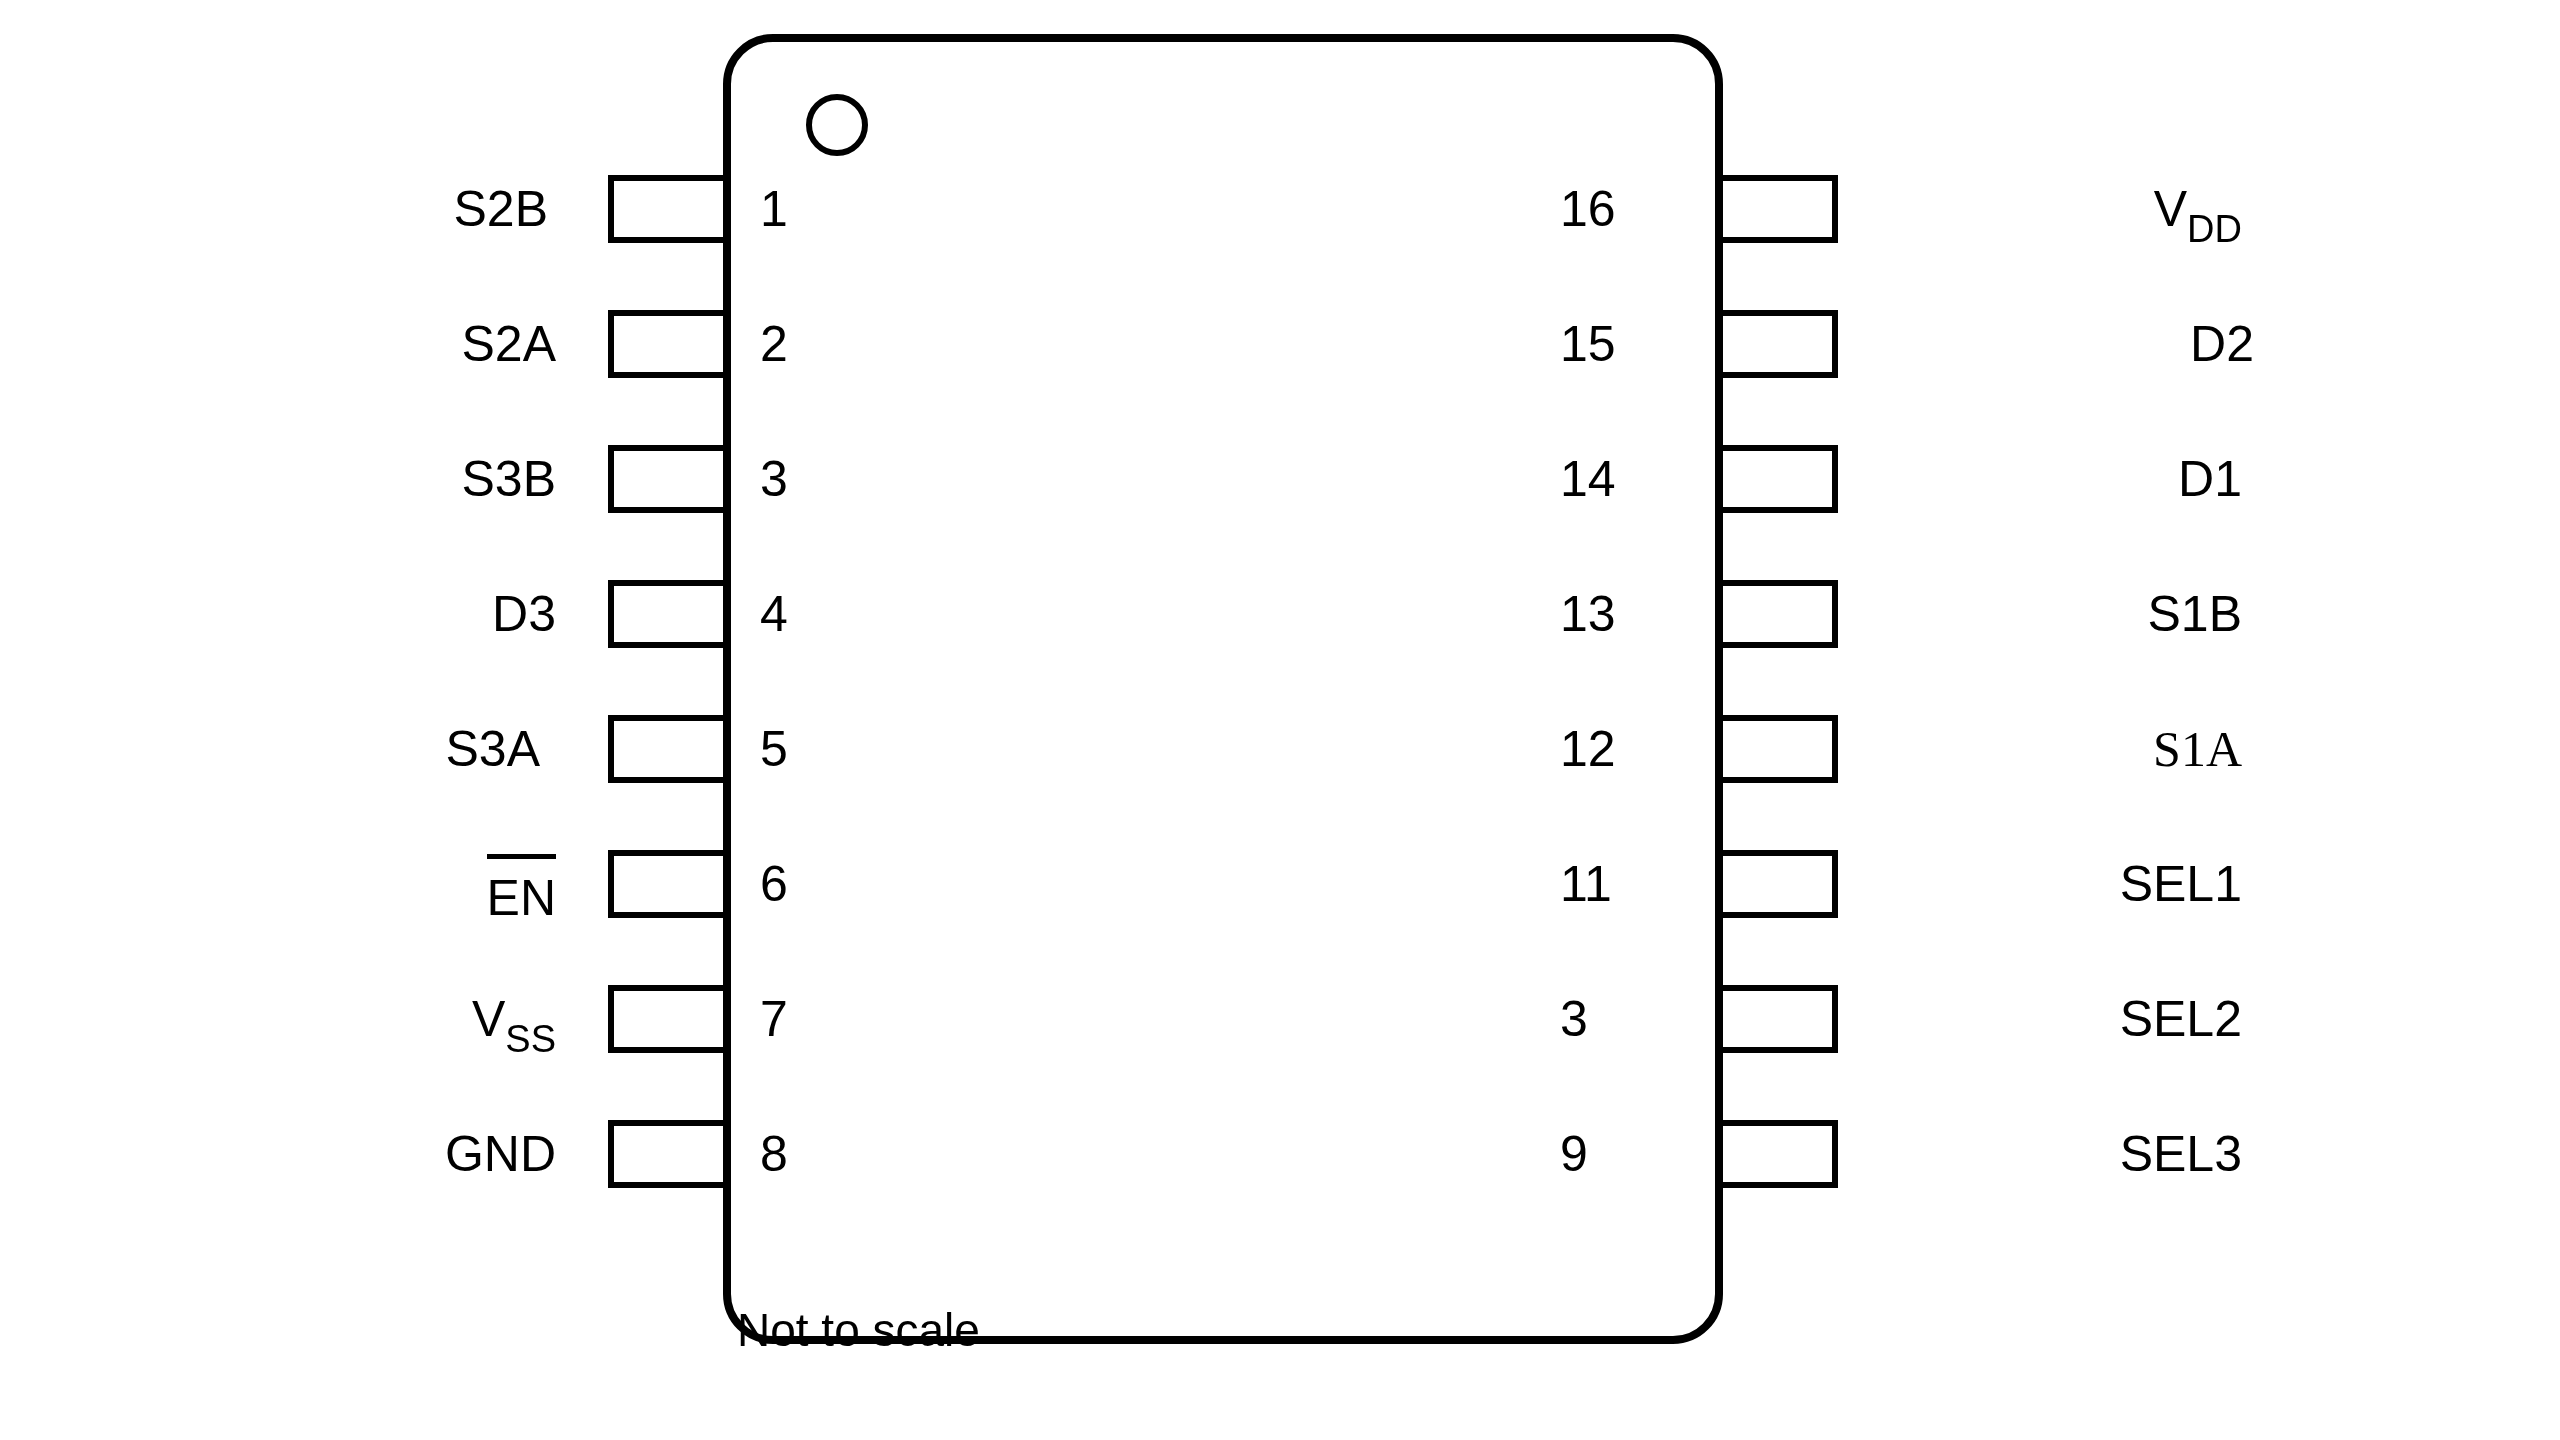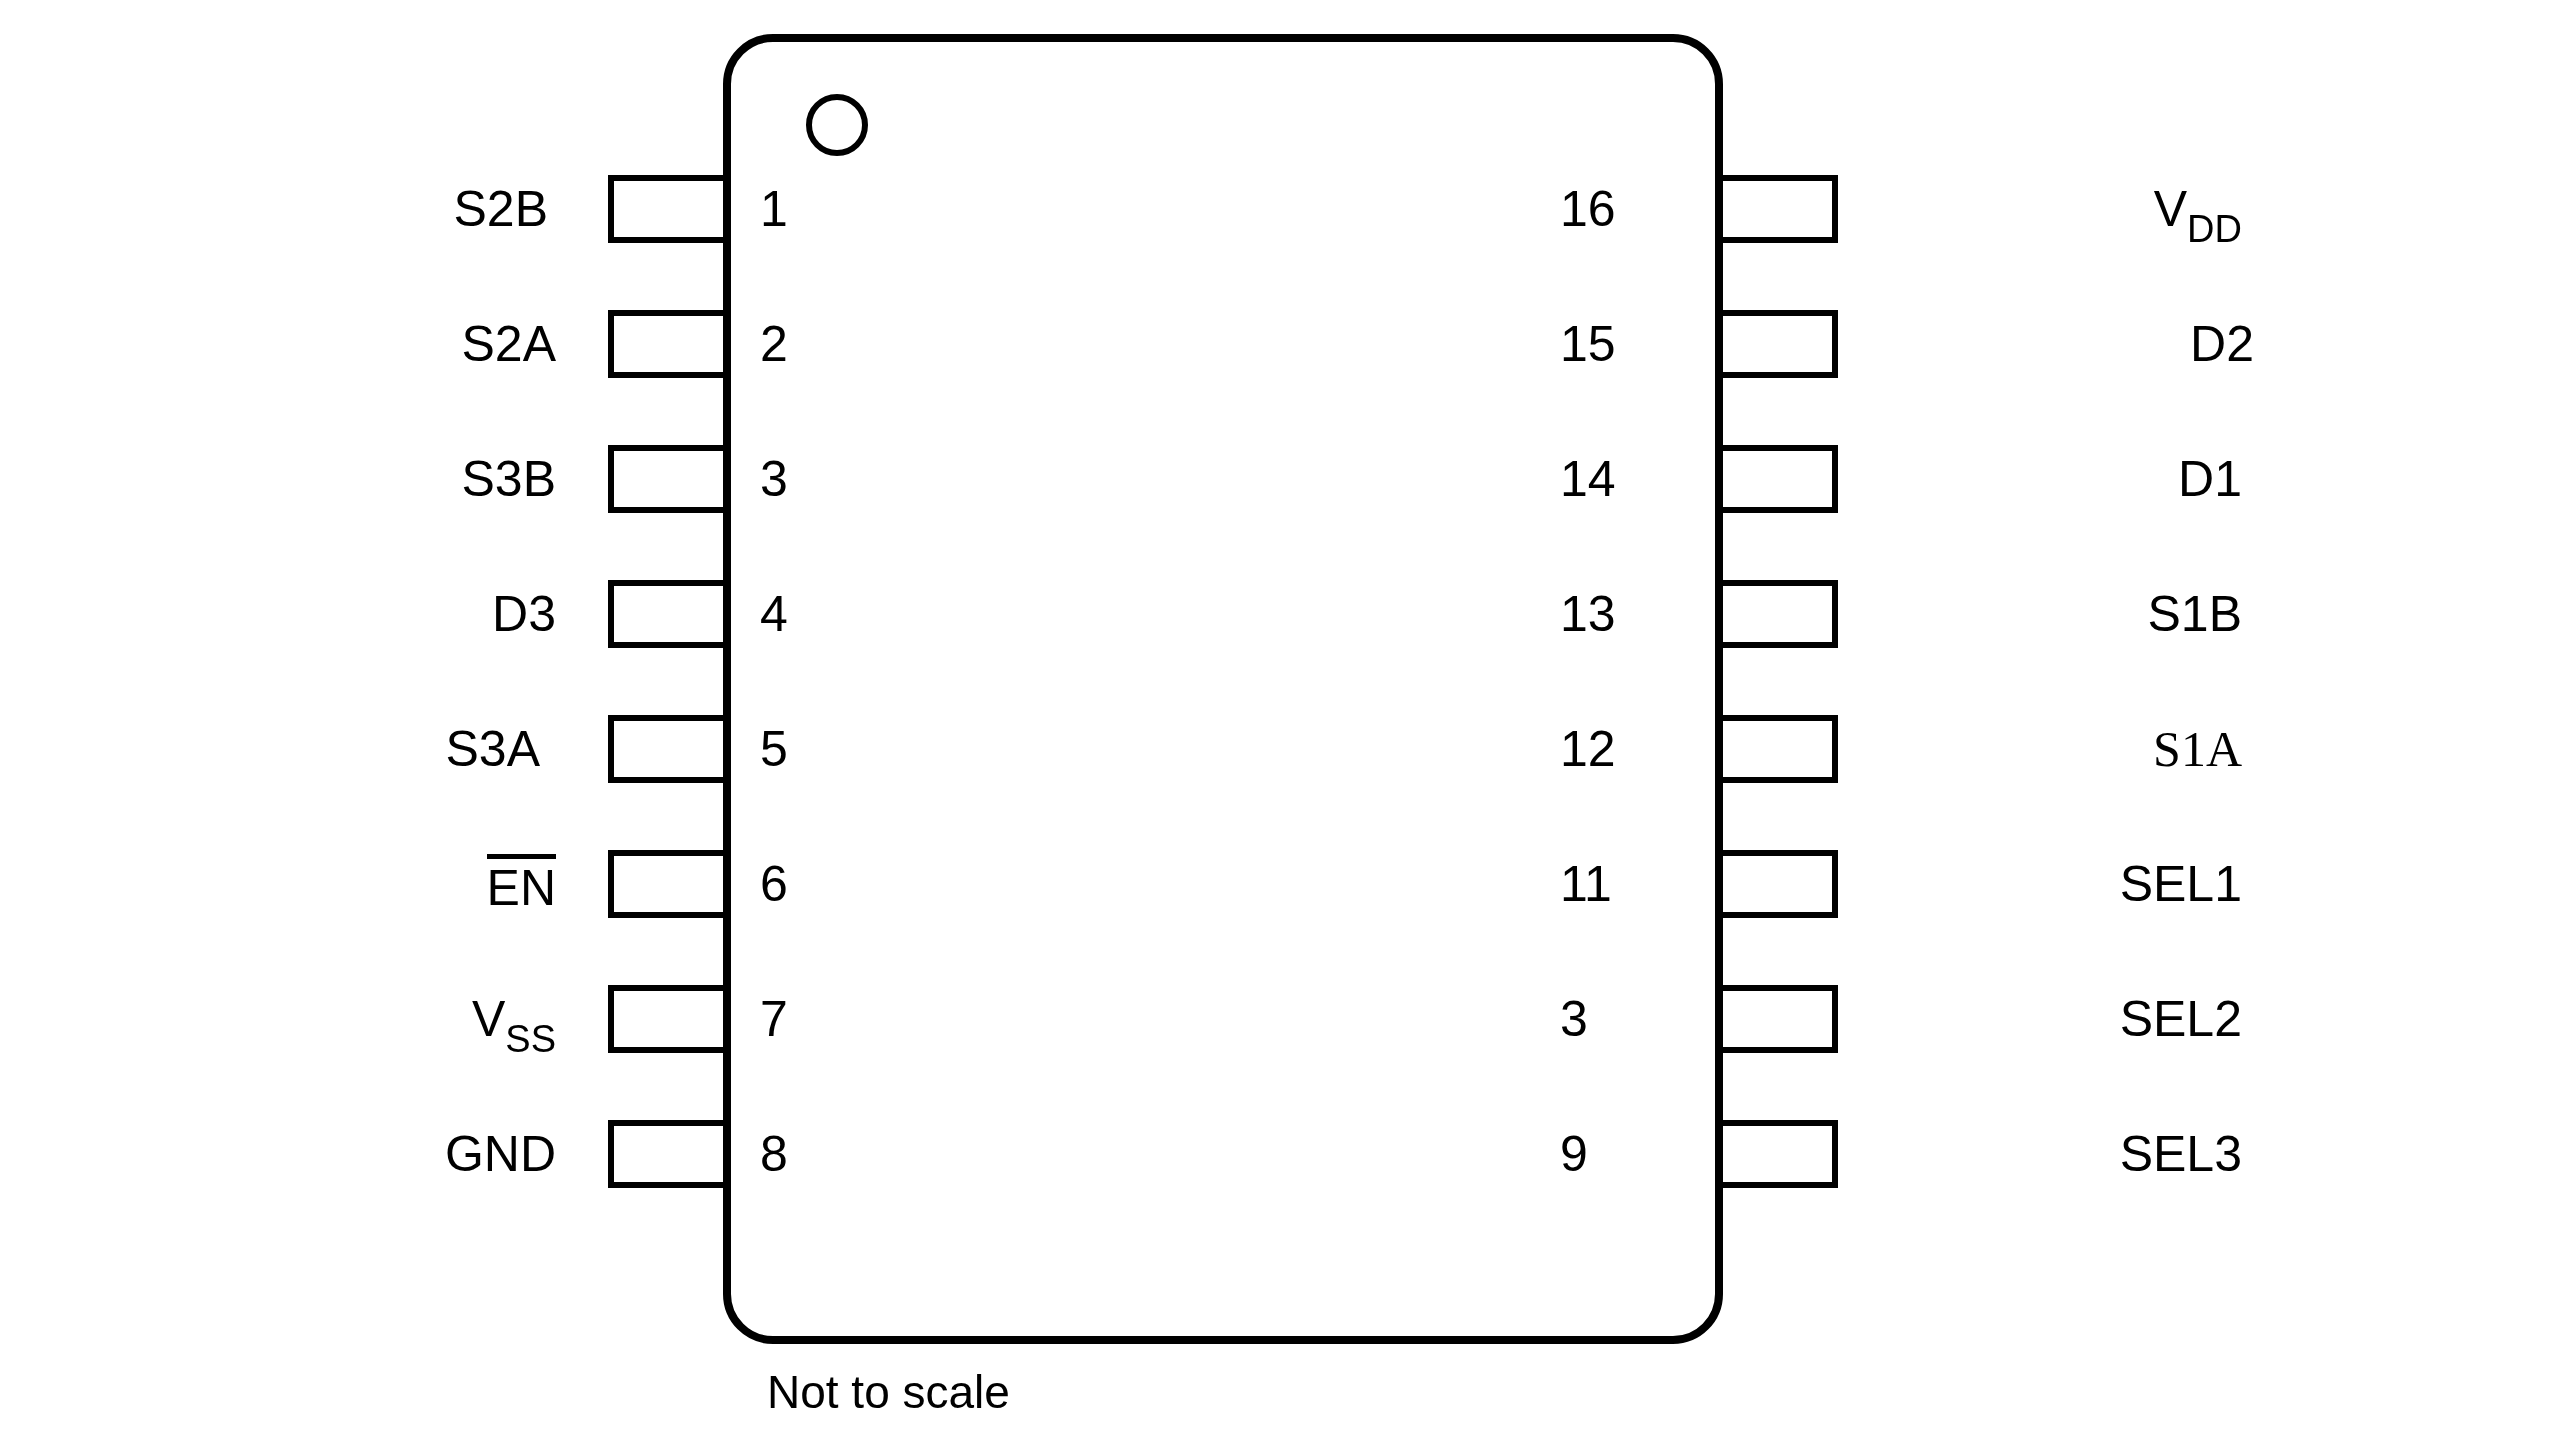--- a/index.html
+++ b/index.html
@@ -26,24 +26,24 @@
     z-index:3;white-space:nowrap;
   }
   .pin-number.right{text-align:left;width:124px;}
   .pin-label{
     position:absolute;height:60px;line-height:60px;font-size:50px;
     z-index:3;white-space:nowrap;
   }
   .pin-label.left{text-align:right;width:256px;}
   .pin-label.right{text-align:right;width:340px;}
   .sub{font-size:38px;vertical-align:-16px;}
-  .ov{display:inline-block;border-top:5px solid #000;padding-top:2px;line-height:1.1;}
+  .ov{display:inline-block;border-top:5px solid #000;padding-top:12px;line-height:1.1;}
   .note{
-    position:absolute;left:737px;top:1362px;height:60px;line-height:60px;
-    font-size:46px;z-index:3;white-space:nowrap;margin-left:30px;
+    position:absolute;left:737px;top:1300px;height:60px;line-height:60px;
+    font-size:46px;z-index:3;white-space:nowrap;
   }
 </style>
 </head>
 <body>
 
 <div class="stage" id="stage">
   <div class="ic-body"></div>
   <div class="pin1-circle"></div>
   <div id="left-pins">
       <div class="pin-box" style="left: 608px; top: 175px;"></div>

